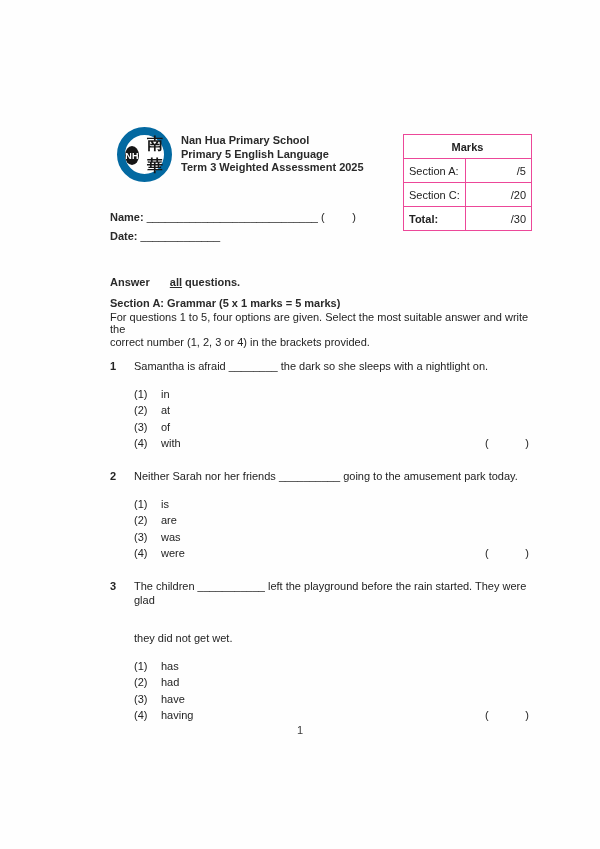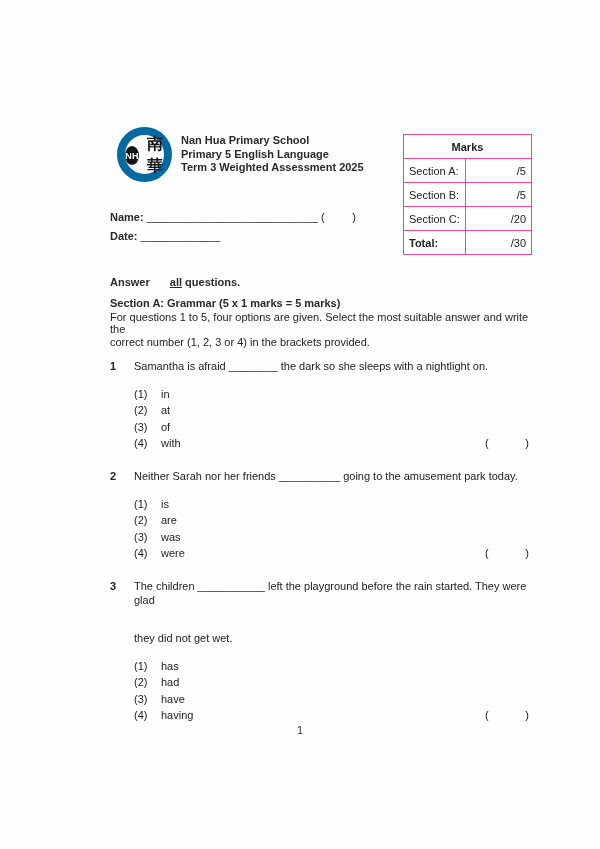--- a/index.html
+++ b/index.html
@@ -116,24 +116,20 @@
   <table class="marks-table">
     <tbody>
       <tr>
         <td colspan="2" class="mt-title">Marks</td>
       </tr>
       <tr>
         <td class="mt-label">Section A:</td>
         <td class="mt-value">/5</td>
       </tr>
       <tr>
-        <td class="mt-label">Section B:</td>
-        <td class="mt-value">/5</td>
-      </tr>
-      <tr>
         <td class="mt-label">Section C:</td>
         <td class="mt-value">/20</td>
       </tr>
       <tr>
         <td class="mt-label">Total:</td>
         <td class="mt-value">/30</td>
       </tr>
     </tbody>
   </table>
 

